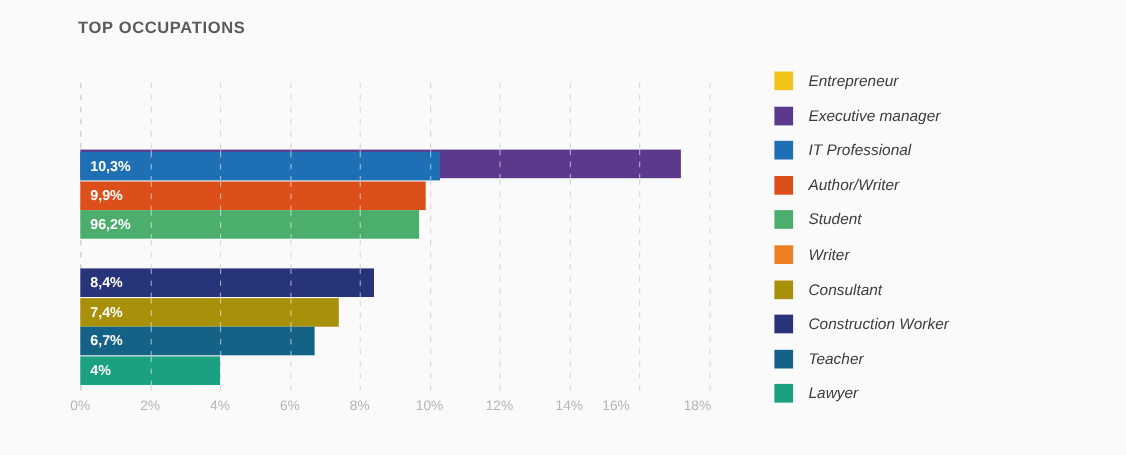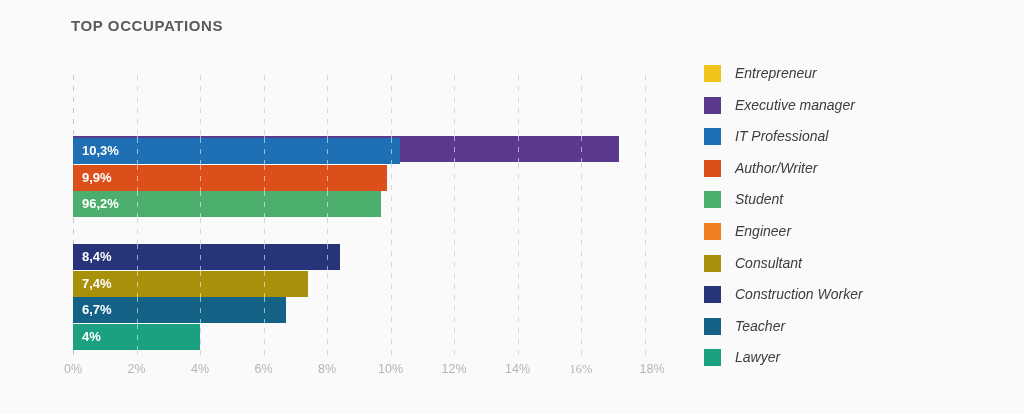--- a/index.html
+++ b/index.html
@@ -254,22 +254,22 @@
 
   <div id="x-axis">
       <div class="x-tick-label" style="left: 0px;">0%</div>
       <div class="x-tick-label" style="left: 63.5px;">2%</div>
       <div class="x-tick-label" style="left: 127px;">4%</div>
       <div class="x-tick-label" style="left: 190.5px;">6%</div>
       <div class="x-tick-label" style="left: 254px;">8%</div>
       <div class="x-tick-label" style="left: 317.5px;">10%</div>
       <div class="x-tick-label" style="left: 381px;">12%</div>
       <div class="x-tick-label" style="left: 444.5px;">14%</div>
-      <div class="x-tick-label" style="left: 508px; font-family: Liberation Serif, serif;">16%</div>
-      <div class="x-tick-label" style="left: 579px;">18%</div>
+      <div class="x-tick-label" style="left: 487px;">16%</div>
+      <div class="x-tick-label" style="left: 561px;">18%</div>
     </div>
 
   <div id="legend">
       <div class="legend-item">
         <span class="legend-swatch" style="background: rgb(240, 196, 25);"></span>
         <span class="legend-label">Entrepreneur</span>
       </div>
       <div class="legend-item">
         <span class="legend-swatch" style="background: rgb(91, 58, 142);"></span>
         <span class="legend-label">Executive manager</span>
@@ -281,21 +281,21 @@
       <div class="legend-item">
         <span class="legend-swatch" style="background: rgb(220, 78, 26);"></span>
         <span class="legend-label">Author/Writer</span>
       </div>
       <div class="legend-item">
         <span class="legend-swatch" style="background: rgb(76, 174, 108);"></span>
         <span class="legend-label">Student</span>
       </div>
       <div class="legend-item">
         <span class="legend-swatch" style="background: rgb(239, 128, 34);"></span>
-        <span class="legend-label">Engineer</span>
+        <span class="legend-label">Writer</span>
       </div>
       <div class="legend-item">
         <span class="legend-swatch" style="background: rgb(168, 144, 11);"></span>
         <span class="legend-label">Consultant</span>
       </div>
       <div class="legend-item">
         <span class="legend-swatch" style="background: rgb(39, 52, 122);"></span>
         <span class="legend-label">Construction Worker</span>
       </div>
       <div class="legend-item">

